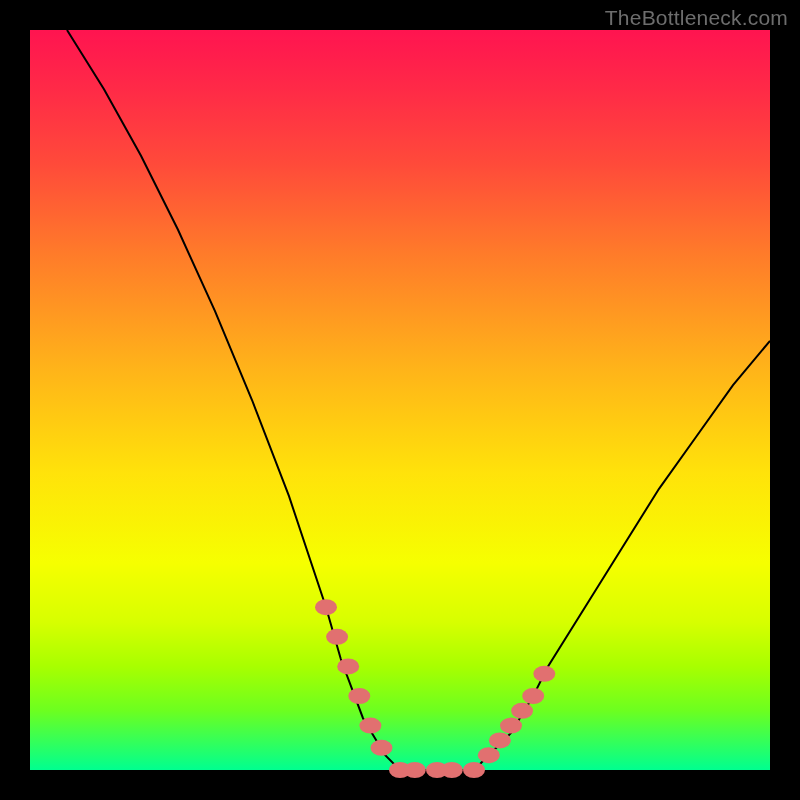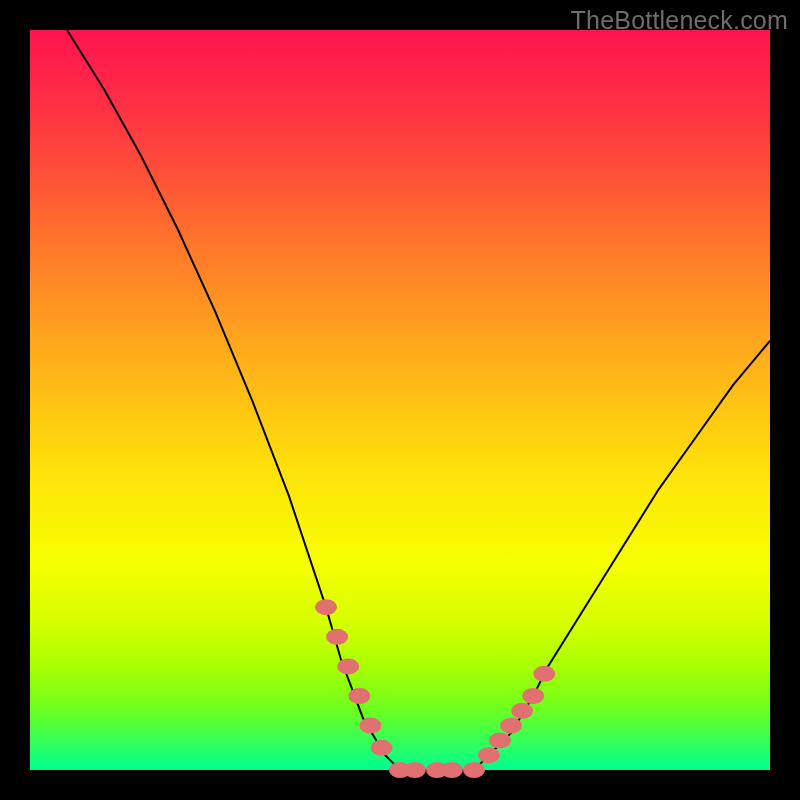--- a/index.html
+++ b/index.html
@@ -34,21 +34,21 @@
       #d7ff00 80%,
       #a8ff00 86%,
       #6cff20 92%,
       #00ff90 100%);
   }
   .watermark {
     position: absolute;
     top: 6px;
     right: 12px;
     color: #6d6d6d;
-    font-size: 25px;
+    font-size: 21px;
     font-weight: 500;
     letter-spacing: 0.2px;
     user-select: none;
   }
   svg.curve {
     position: absolute;
     left: 0;
     top: 0;
     width: 740px;
     height: 740px;

